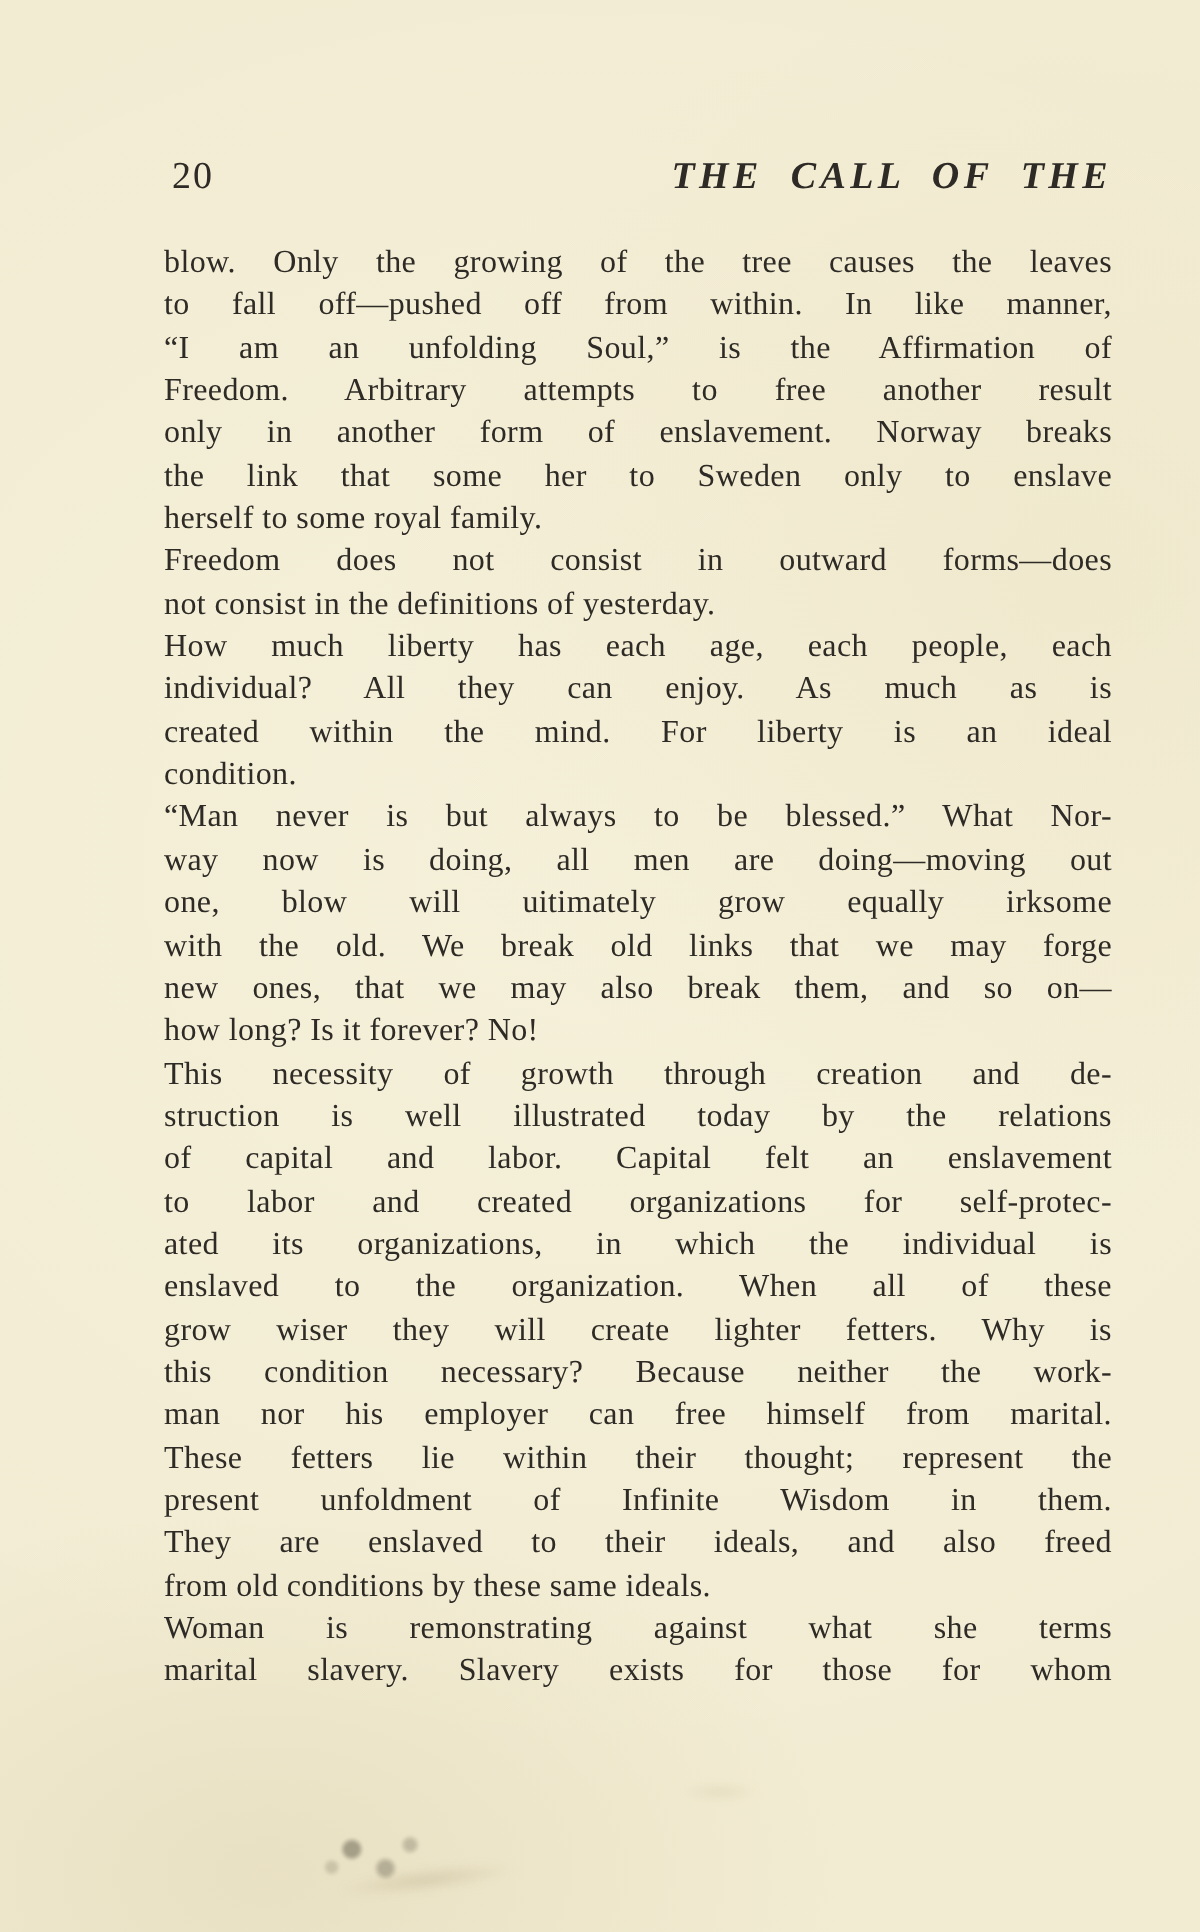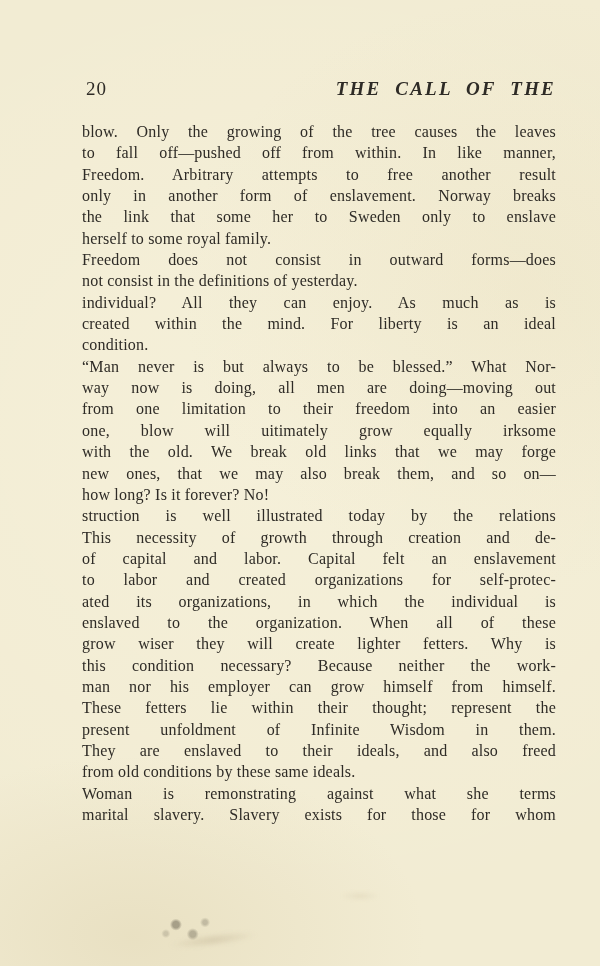--- a/index.html
+++ b/index.html
@@ -102,45 +102,46 @@
 <div class="paper">
 
   <div class="running-head">
     <span class="page-number">20</span>
     <span class="running-title">THE CALL OF THE</span>
   </div>
 
   <div class="text-block">
       <div class="line j">blow.  Only the growing of the tree causes the leaves</div>
       <div class="line j">to fall off—pushed off from within.  In like manner,</div>
+      <div class="line j">“I am an unfolding Soul,” is the Affirmation of</div>
       <div class="line j">Freedom.  Arbitrary attempts to free another result</div>
       <div class="line j">only in another form of enslavement. Norway breaks</div>
       <div class="line j">the link that some her to Sweden only to enslave</div>
       <div class="line">herself to some royal family.</div>
       <div class="line j">Freedom does not consist in outward forms—does</div>
       <div class="line">not consist in the definitions of yesterday.</div>
+      <div class="line j">How much liberty has each age, each people, each</div>
       <div class="line j">individual?  All they can enjoy.  As much as is</div>
       <div class="line j">created within the mind.  For liberty is an ideal</div>
       <div class="line">condition.</div>
       <div class="line j">“Man never is but always to be blessed.”  What Nor-</div>
       <div class="line j">way now is doing, all men are doing—moving out</div>
-      <div class="line j">from one limitation to their freedom into an easier</div>
       <div class="line j">one, blow will uitimately grow equally irksome</div>
       <div class="line j">with the old.  We break old links that we may forge</div>
       <div class="line j">new ones, that we may also break them, and so on—</div>
       <div class="line">how long?  Is it forever?  No!</div>
+      <div class="line j">This necessity of growth through creation and de-</div>
       <div class="line j">struction is well illustrated today by the relations</div>
-      <div class="line j">This necessity of growth through creation and de-</div>
       <div class="line j">of capital and labor.  Capital felt an enslavement</div>
       <div class="line j">to labor and created organizations for self-protec-</div>
       <div class="line j">ated its organizations, in which the individual is</div>
       <div class="line j">enslaved to the organization.  When all of these</div>
       <div class="line j">grow wiser they will create lighter fetters.  Why is</div>
       <div class="line j">this condition necessary? Because neither the work-</div>
-      <div class="line j">man nor his employer can grow himself from himself.</div>
+      <div class="line j">man nor his employer can free himself from marital.</div>
       <div class="line j">These fetters lie within their thought; represent the</div>
       <div class="line j">present unfoldment of Infinite Wisdom in them.</div>
       <div class="line j">They are enslaved to their ideals, and also freed</div>
       <div class="line">from old conditions by these same ideals.</div>
       <div class="line j">Woman is remonstrating against what she terms</div>
       <div class="line j">marital slavery.  Slavery exists for those for whom</div>
     </div>
 
   <div class="smudge-dots"></div>
   <div class="smudge-streak"></div>

